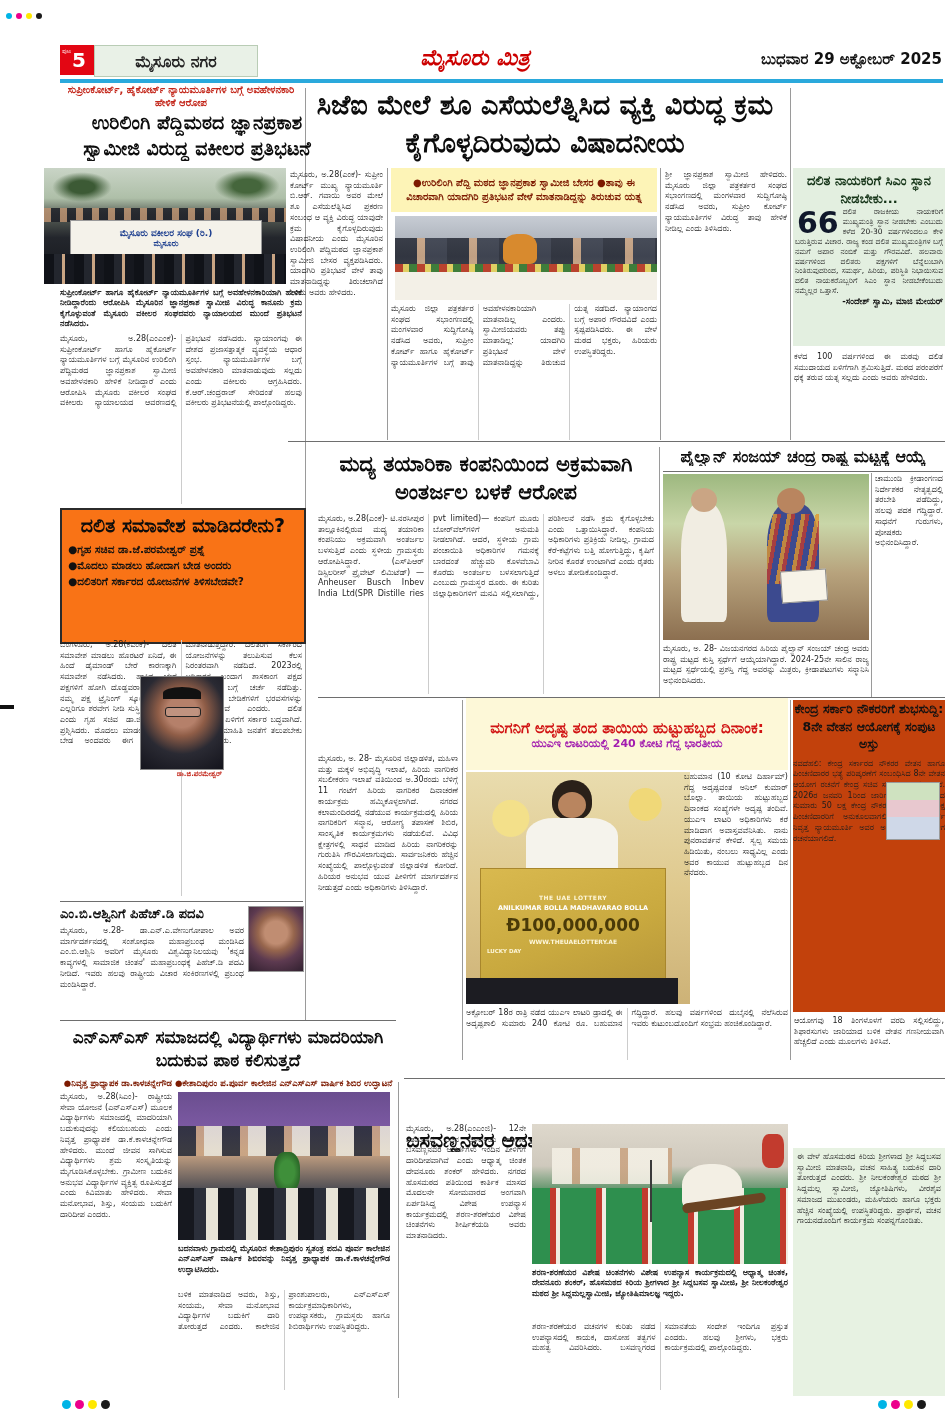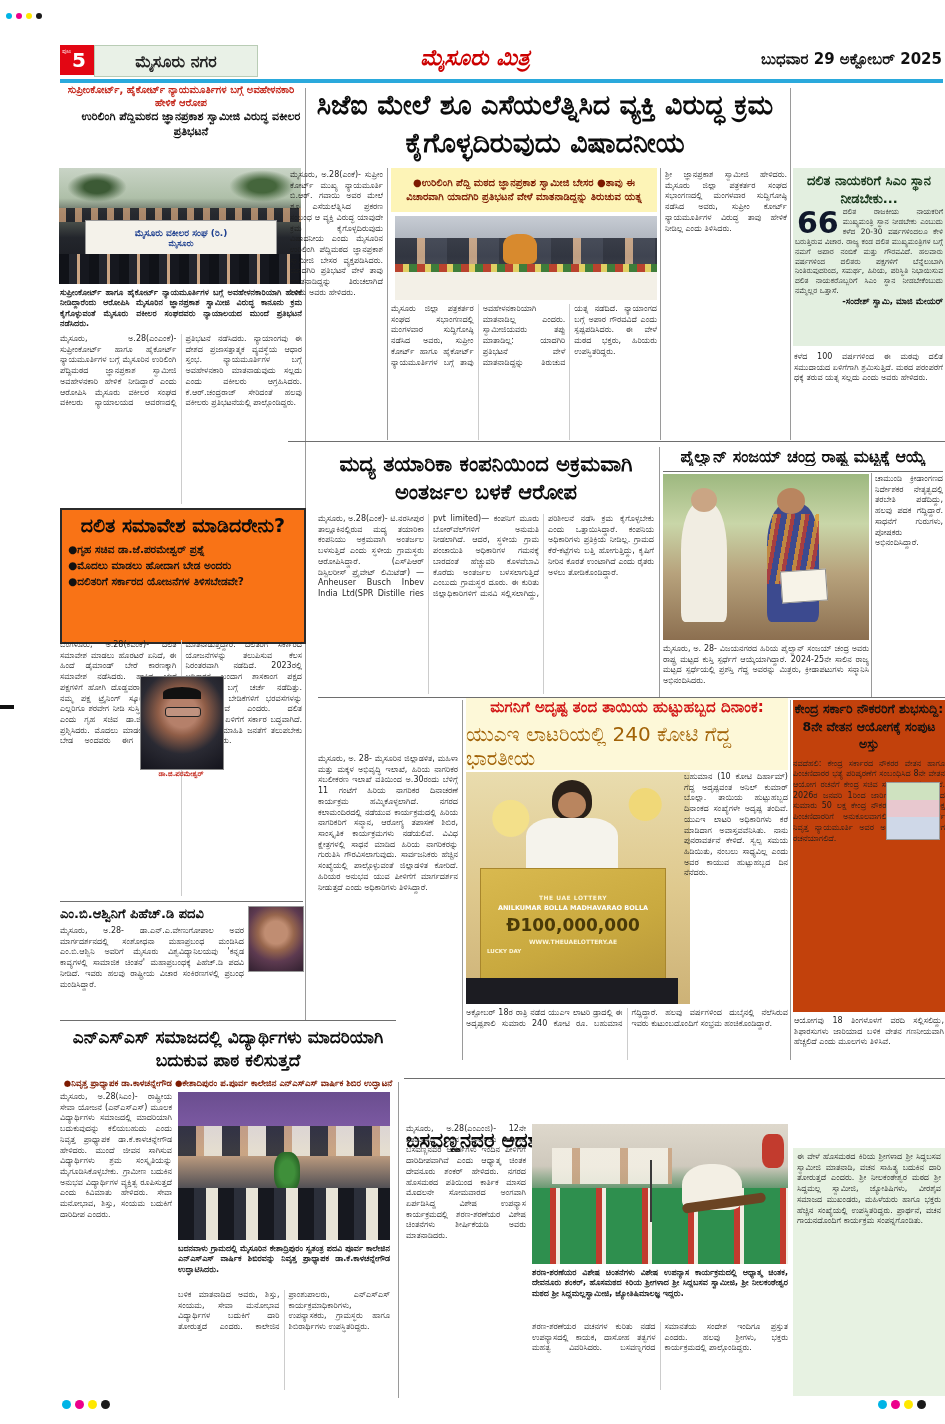--- a/index.html
+++ b/index.html
@@ -57,22 +57,22 @@
   <div class="abs vline" style="left:660px;top:168px;height:272px;"></div>
   <div class="abs vline" style="left:871px;top:473px;height:225px;"></div>
   <div class="abs hline" style="left:288px;top:441px;width:657px;"></div>
   <div class="abs hline" style="left:318px;top:697px;width:627px;"></div>
   <div class="abs hline" style="left:60px;top:901px;width:243px;"></div>
   <div class="abs hline" style="left:60px;top:1020px;width:336px;"></div>
   <div class="abs hline" style="left:404px;top:1078px;width:541px;"></div>
   <div class="abs hline" style="left:663px;top:471px;width:280px;"></div>
 
   <div class="abs kicker" style="left:60px;top:84px;width:242px;font-size:10px;line-height:1.25;">ಸುಪ್ರೀಂಕೋರ್ಟ್, ಹೈಕೋರ್ಟ್ ನ್ಯಾಯಮೂರ್ತಿಗಳ ಬಗ್ಗೆ ಅವಹೇಳನಕಾರಿ ಹೇಳಿಕೆ ಆರೋಪ</div>
-  <div class="abs hl" style="left:70px;top:110px;width:242px;font-size:11px;line-height:1.35;">ಉರಿಲಿಂಗಿ ಪೆದ್ದಿಮಠದ ಜ್ಞಾನಪ್ರಕಾಶ ಸ್ವಾಮೀಜಿ ವಿರುದ್ಧ ವಕೀಲರ ಪ್ರತಿಭಟನೆ</div>
-  <div class="abs photo" style="left:59px;top:168px;width:242px;height:116px;background:linear-gradient(180deg,#c9d4c6 0%,#aebfa8 26%,#5a6158 40%,#23262c 60%,#15161b 100%);">
+  <div class="abs hl" style="left:76px;top:110px;width:242px;font-size:19px;line-height:1.35;">ಉರಿಲಿಂಗಿ ಪೆದ್ದಿಮಠದ ಜ್ಞಾನಪ್ರಕಾಶ ಸ್ವಾಮೀಜಿ ವಿರುದ್ಧ ವಕೀಲರ ಪ್ರತಿಭಟನೆ</div>
+  <div class="abs photo" style="left:44px;top:168px;width:242px;height:116px;background:linear-gradient(180deg,#c9d4c6 0%,#aebfa8 26%,#5a6158 40%,#23262c 60%,#15161b 100%);">
     <div class="abs" style="left:8px;top:4px;width:60px;height:30px;background:radial-gradient(ellipse,#3c5a35 30%,transparent 70%);"></div>
     <div class="abs" style="left:170px;top:2px;width:66px;height:32px;background:radial-gradient(ellipse,#45663c 30%,transparent 70%);"></div>
     <div class="abs" style="left:0;top:40px;width:242px;height:14px;background:repeating-linear-gradient(90deg,#b98f6e 0 7px,#1d1f27 7px 16px);opacity:.85;"></div>
     <div class="abs" style="left:26px;top:52px;width:190px;height:34px;background:#f4f2ea;border:1px solid #999;display:flex;flex-direction:column;align-items:center;justify-content:center;">
       <span style="font-size:9px;font-weight:700;color:#1d3f8f;">ಮೈಸೂರು ವಕೀಲರ ಸಂಘ (ರಿ.)</span>
       <span style="font-size:8px;font-weight:700;color:#1d3f8f;">ಮೈಸೂರು</span>
     </div>
     <div class="abs" style="left:0;top:86px;width:242px;height:30px;background:repeating-linear-gradient(90deg,#101218 0 10px,#23262e 10px 18px,#caa584 18px 21px,#16181f 21px 30px);"></div>
   </div>
   <div class="abs cap" style="left:60px;top:288px;width:242px;height:42px;">ಸುಪ್ರೀಂಕೋರ್ಟ್ ಹಾಗೂ ಹೈಕೋರ್ಟ್ ನ್ಯಾಯಮೂರ್ತಿಗಳ ಬಗ್ಗೆ ಅವಹೇಳನಕಾರಿಯಾಗಿ ಹೇಳಿಕೆ ನೀಡಿದ್ದಾರೆಂದು ಆರೋಪಿಸಿ ಮೈಸೂರಿನ ಜ್ಞಾನಪ್ರಕಾಶ ಸ್ವಾಮೀಜಿ ವಿರುದ್ಧ ಕಾನೂನು ಕ್ರಮ ಕೈಗೊಳ್ಳುವಂತೆ ಮೈಸೂರು ವಕೀಲರ ಸಂಘದವರು ನ್ಯಾಯಾಲಯದ ಮುಂದೆ ಪ್ರತಿಭಟನೆ ನಡೆಸಿದರು.</div>
@@ -84,21 +84,21 @@
       <div>●ಗೃಹ ಸಚಿವ ಡಾ.ಜೆ.ಪರಮೇಶ್ವರ್ ಪ್ರಶ್ನೆ</div>
       <div>●ಮೊದಲು ಮಾಡಲು ಹೋದಾಗ ಬೇಡ ಅಂದರು</div>
       <div>●ದಲಿತರಿಗೆ ಸರ್ಕಾರದ ಯೋಜನೆಗಳ ತಿಳಿಸಬೇಡವೇ?</div>
     </div>
   </div>
   <div class="abs bt cols2" style="left:60px;top:640px;width:242px;height:256px;">ಬೆಂಗಳೂರು, ಅ.28(ಕೆಎಂಕೆ)- ದಲಿತ ಸಮಾವೇಶ ಮಾಡಲು ಹೊರಟರೆ ಏನಿದೆ, ಈ ಹಿಂದೆ ಡೈಮಾಂಡ್ ಬೇರೆ ಕಾರಣಕ್ಕಾಗಿ ಸಮಾವೇಶ ನಡೆಸಿದರು. ಹಾಕಿದ ಬೇರೆ ಪಕ್ಷಗಳಿಗೆ ಹೋಗಿ ದೊಡ್ಡವರಾದರೂ ಇಲ್ಲವೆ ನಮ್ಮ ಪಕ್ಷ ಟ್ರೈನಿಂಗ್ ಸ್ಕೂಲ್ ಇದ್ದಂತೆ. ಎಲ್ಲರಿಗೂ ಶರವೇಗ ನೀಡಿ ಸುಸ್ಥಿರಗೊಳಿಸಿದ್ದೇವೆ ಎಂದು ಗೃಹ ಸಚಿವ ಡಾ.ಜಿ.ಪರಮೇಶ್ವರ್ ಪ್ರಶ್ನಿಸಿದರು. ಮೊದಲು ಮಾಡಲು ಹೋದಾಗ ಬೇಡ ಅಂದವರು ಈಗ ಸಮಾವೇಶದ ಮಾತನಾಡುತ್ತಿದ್ದಾರೆ. ದಲಿತರಿಗೆ ಸರ್ಕಾರದ ಯೋಜನೆಗಳನ್ನು ತಲುಪಿಸುವ ಕೆಲಸ ನಿರಂತರವಾಗಿ ನಡೆದಿದೆ. 2023ರಲ್ಲಿ ಅಧಿಕಾರಕ್ಕೆ ಬಂದಾಗ ಶಾಸಕಾಂಗ ಪಕ್ಷದ ನಾಯಕತ್ವದ ಬಗ್ಗೆ ಚರ್ಚೆ ನಡೆದಿತ್ತು. ಸಮುದಾಯದ ಬೇಡಿಕೆಗಳಿಗೆ ಭರವಸೆಗಳನ್ನು ಈಡೇರಿಸುತ್ತಿದ್ದೇವೆ ಎಂದರು. ದಲಿತ ಸಮುದಾಯದ ಏಳಿಗೆಗೆ ಸರ್ಕಾರ ಬದ್ಧವಾಗಿದೆ. ಯೋಜನೆಗಳ ಮಾಹಿತಿ ಜನತೆಗೆ ತಲುಪಬೇಕು ಎಂದು ಹೇಳಿದರು.</div>
   <div class="abs photo" style="left:140px;top:676px;width:82px;height:92px;background:radial-gradient(circle at 50% 38%,#b5806a 22%,#8f5d47 34%,#2a2a33 60%,#14141c 100%);border:1px solid #888;">
     <div class="abs" style="left:22px;top:10px;width:38px;height:12px;background:#111;border-radius:50% 50% 0 0;"></div>
     <div class="abs" style="left:24px;top:30px;width:34px;height:8px;border:1.5px solid #222;border-radius:3px;background:rgba(255,255,255,.15);"></div>
   </div>
-  <div class="abs" style="left:140px;top:770px;width:82px;text-align:center;font-size:7px;font-weight:700;color:#c3261a;">ಡಾ.ಜಿ.ಪರಮೇಶ್ವರ್</div>
+  <div class="abs" style="left:140px;top:770px;width:82px;text-align:right;font-size:7px;font-weight:700;color:#c3261a;">ಡಾ.ಜಿ.ಪರಮೇಶ್ವರ್</div>
 
   <div class="abs" style="left:60px;top:906px;width:185px;font-size:13px;font-weight:700;color:#0d0d0d;">ಎಂ.ಬಿ.ಆಶ್ವಿನಿಗೆ ಪಿಹೆಚ್.ಡಿ ಪದವಿ</div>
   <div class="abs photo" style="left:248px;top:906px;width:54px;height:64px;background:radial-gradient(circle at 50% 40%,#c08d72 24%,#97664d 38%,#5d3a50 62%,#31202f 100%);border:1px solid #999;"></div>
   <div class="abs bt" style="left:60px;top:926px;width:184px;height:90px;">ಮೈಸೂರು, ಅ.28- ಡಾ.ಎನ್.ಎ.ವೇಣುಗೋಪಾಲ ಅವರ ಮಾರ್ಗದರ್ಶನದಲ್ಲಿ ಸಂಶೋಧನಾ ಮಹಾಪ್ರಬಂಧ ಮಂಡಿಸಿದ ಎಂ.ಬಿ.ಆಶ್ವಿನಿ ಅವರಿಗೆ ಮೈಸೂರು ವಿಶ್ವವಿದ್ಯಾನಿಲಯವು 'ಕನ್ನಡ ಕಾವ್ಯಗಳಲ್ಲಿ ಸಾಮಾಜಿಕ ಚಿಂತನೆ' ಮಹಾಪ್ರಬಂಧಕ್ಕೆ ಪಿಹೆಚ್.ಡಿ ಪದವಿ ನೀಡಿದೆ. ಇವರು ಹಲವು ರಾಷ್ಟ್ರೀಯ ವಿಚಾರ ಸಂಕಿರಣಗಳಲ್ಲಿ ಪ್ರಬಂಧ ಮಂಡಿಸಿದ್ದಾರೆ.</div>
 
   <div class="abs hl" style="left:300px;top:86px;width:490px;font-size:27px;line-height:1.4;">ಸಿಜೆಐ ಮೇಲೆ ಶೂ ಎಸೆಯಲೆತ್ನಿಸಿದ ವ್ಯಕ್ತಿ ವಿರುದ್ಧ ಕ್ರಮ ಕೈಗೊಳ್ಳದಿರುವುದು ವಿಷಾದನೀಯ</div>
   <div class="abs bt" style="left:290px;top:170px;width:93px;height:268px;">ಮೈಸೂರು, ಅ.28(ಎಂಕೆ)- ಸುಪ್ರೀಂ ಕೋರ್ಟ್ ಮುಖ್ಯ ನ್ಯಾಯಮೂರ್ತಿ ಬಿ.ಆರ್. ಗವಾಯಿ ಅವರ ಮೇಲೆ ಶೂ ಎಸೆಯಲೆತ್ನಿಸಿದ ಪ್ರಕರಣ ಸಂಬಂಧ ಆ ವ್ಯಕ್ತಿ ವಿರುದ್ಧ ಯಾವುದೇ ಕ್ರಮ ಕೈಗೊಳ್ಳದಿರುವುದು ವಿಷಾದನೀಯ ಎಂದು ಮೈಸೂರಿನ ಉರಿಲಿಂಗಿ ಪೆದ್ದಿಮಠದ ಜ್ಞಾನಪ್ರಕಾಶ ಸ್ವಾಮೀಜಿ ಬೇಸರ ವ್ಯಕ್ತಪಡಿಸಿದರು. ಯಾದಗಿರಿ ಪ್ರತಿಭಟನೆ ವೇಳೆ ತಾವು ಮಾತನಾಡಿದ್ದನ್ನು ತಿರುಚಲಾಗಿದೆ ಎಂದು ಅವರು ಹೇಳಿದರು.</div>
   <div class="abs" style="left:391px;top:168px;width:266px;height:44px;background:#fdf4b7;display:flex;align-items:center;">
     <span style="font-size:10px;font-weight:700;color:#7d1a00;line-height:1.4;text-align:center;padding:0 6px;">●ಉರಿಲಿಂಗಿ ಪೆದ್ದಿ ಮಠದ ಜ್ಞಾನಪ್ರಕಾಶ ಸ್ವಾಮೀಜಿ ಬೇಸರ ●ತಾವು ಈ ವಿಚಾರವಾಗಿ ಯಾದಗಿರಿ ಪ್ರತಿಭಟನೆ ವೇಳೆ ಮಾತನಾಡಿದ್ದನ್ನು ತಿರುಚುವ ಯತ್ನ</span>
   </div>
@@ -132,23 +132,23 @@
     <div class="abs" style="left:104px;top:30px;width:52px;height:118px;background:#3c4a8f;border-radius:35% 35% 8% 8%;"></div>
     <div class="abs" style="left:114px;top:14px;width:28px;height:26px;background:#b9855f;border-radius:50%;"></div>
     <div class="abs" style="left:104px;top:40px;width:52px;height:70px;background:repeating-linear-gradient(100deg,transparent 0 6px,#e0962e 6px 10px,#c23b2e 10px 14px);opacity:.8;"></div>
     <div class="abs" style="left:118px;top:96px;width:44px;height:30px;background:#f7f3e8;border:1px solid #8a8a8a;transform:rotate(-4deg);"></div>
   </div>
   <div class="abs bt" style="left:875px;top:474px;width:68px;height:224px;">ಚಾಮುಂಡಿ ಕ್ರೀಡಾಂಗಣದ ನಿರ್ದೇಶಕರ ನೇತೃತ್ವದಲ್ಲಿ ತರಬೇತಿ ಪಡೆದಿದ್ದು, ಹಲವು ಪದಕ ಗೆದ್ದಿದ್ದಾರೆ. ಸಾಧನೆಗೆ ಗುರುಗಳು, ಪೋಷಕರು ಅಭಿನಂದಿಸಿದ್ದಾರೆ.</div>
   <div class="abs bt" style="left:663px;top:644px;width:206px;height:54px;">ಮೈಸೂರು, ಅ. 28- ವಿಜಯನಗರದ ಹಿರಿಯ ಪೈಲ್ವಾನ್ ಸಂಜಯ್ ಚಂದ್ರ ಅವರು ರಾಷ್ಟ್ರ ಮಟ್ಟದ ಕುಸ್ತಿ ಸ್ಪರ್ಧೆಗೆ ಆಯ್ಕೆಯಾಗಿದ್ದಾರೆ. 2024-25ನೇ ಸಾಲಿನ ರಾಜ್ಯ ಮಟ್ಟದ ಸ್ಪರ್ಧೆಯಲ್ಲಿ ಪ್ರಶಸ್ತಿ ಗೆದ್ದ ಅವರನ್ನು ಮಿತ್ರರು, ಕ್ರೀಡಾಪಟುಗಳು ಸನ್ಮಾನಿಸಿ ಅಭಿನಂದಿಸಿದರು.</div>
 
   <div class="abs bt" style="left:318px;top:754px;width:140px;height:304px;">ಮೈಸೂರು, ಅ. 28- ಮೈಸೂರಿನ ಜಿಲ್ಲಾಡಳಿತ, ಮಹಿಳಾ ಮತ್ತು ಮಕ್ಕಳ ಅಭಿವೃದ್ಧಿ ಇಲಾಖೆ, ಹಿರಿಯ ನಾಗರಿಕರ ಸಬಲೀಕರಣ ಇಲಾಖೆ ವತಿಯಿಂದ ಅ.30ರಂದು ಬೆಳಿಗ್ಗೆ 11 ಗಂಟೆಗೆ ಹಿರಿಯ ನಾಗರಿಕರ ದಿನಾಚರಣೆ ಕಾರ್ಯಕ್ರಮ ಹಮ್ಮಿಕೊಳ್ಳಲಾಗಿದೆ. ನಗರದ ಕಲಾಮಂದಿರದಲ್ಲಿ ನಡೆಯುವ ಕಾರ್ಯಕ್ರಮದಲ್ಲಿ ಹಿರಿಯ ನಾಗರಿಕರಿಗೆ ಸನ್ಮಾನ, ಆರೋಗ್ಯ ತಪಾಸಣೆ ಶಿಬಿರ, ಸಾಂಸ್ಕೃತಿಕ ಕಾರ್ಯಕ್ರಮಗಳು ನಡೆಯಲಿವೆ. ವಿವಿಧ ಕ್ಷೇತ್ರಗಳಲ್ಲಿ ಸಾಧನೆ ಮಾಡಿದ ಹಿರಿಯ ನಾಗರಿಕರನ್ನು ಗುರುತಿಸಿ ಗೌರವಿಸಲಾಗುವುದು. ಸಾರ್ವಜನಿಕರು ಹೆಚ್ಚಿನ ಸಂಖ್ಯೆಯಲ್ಲಿ ಪಾಲ್ಗೊಳ್ಳುವಂತೆ ಜಿಲ್ಲಾಡಳಿತ ಕೋರಿದೆ. ಹಿರಿಯರ ಅನುಭವ ಯುವ ಪೀಳಿಗೆಗೆ ಮಾರ್ಗದರ್ಶನ ನೀಡುತ್ತದೆ ಎಂದು ಅಧಿಕಾರಿಗಳು ತಿಳಿಸಿದ್ದಾರೆ.</div>
 
-  <div class="abs" style="left:466px;top:698px;width:322px;height:72px;background:#fdf8d8;display:flex;flex-direction:column;align-items:center;justify-content:space-between;">
+  <div class="abs" style="left:466px;top:698px;width:322px;height:72px;background:#fdf8d8;display:flex;flex-direction:column;align-items:center;justify-content:center;">
     <span style="font-size:15px;font-weight:700;color:#d11414;">ಮಗನಿಗೆ ಅದೃಷ್ಟ ತಂದ ತಾಯಿಯ ಹುಟ್ಟುಹಬ್ಬದ ದಿನಾಂಕ:</span>
-    <span style="font-size:20px;font-weight:400;color:#a16207;">ಯುಎಇ ಲಾಟರಿಯಲ್ಲಿ 240 ಕೋಟಿ ಗೆದ್ದ ಭಾರತೀಯ</span>
+    <span style="font-size:11px;font-weight:700;color:#a21caf;">ಯುಎಇ ಲಾಟರಿಯಲ್ಲಿ 240 ಕೋಟಿ ಗೆದ್ದ ಭಾರತೀಯ</span>
   </div>
   <div class="abs photo" style="left:466px;top:772px;width:224px;height:232px;background:radial-gradient(circle at 20% 20%,#f3e08a 0 18px,transparent 19px),radial-gradient(circle at 80% 14%,#f0d878 0 16px,transparent 17px),linear-gradient(180deg,#e9dcae 0%,#dfc98e 50%,#cdb277 100%);">
     <div class="abs" style="left:86px;top:8px;width:40px;height:40px;background:#2a2019;border-radius:50% 50% 40% 40%;"></div>
     <div class="abs" style="left:92px;top:20px;width:28px;height:26px;background:#b9855f;border-radius:50%;"></div>
     <div class="abs" style="left:60px;top:46px;width:92px;height:60px;background:#f5f3ec;border-radius:30% 30% 0 0;"></div>
     <div class="abs" style="left:14px;top:96px;width:184px;height:110px;background:linear-gradient(160deg,#d9b94f 0%,#c9a93f 60%,#b8983a 100%);border:1px solid #a8862c;display:flex;flex-direction:column;align-items:center;justify-content:center;gap:3px;">
       <span style="font-size:6px;font-weight:700;color:#fdf6d8;letter-spacing:.5px;">THE UAE LOTTERY</span>
       <span style="font-size:6.5px;font-weight:700;color:#ffffff;">ANILKUMAR BOLLA MADHAVARAO BOLLA</span>
       <span style="font-size:17px;font-weight:700;color:#4a3a08;">Đ100,000,000</span>
       <span style="font-size:6px;font-weight:700;color:#fdf6d8;">WWW.THEUAELOTTERY.AE</span>

